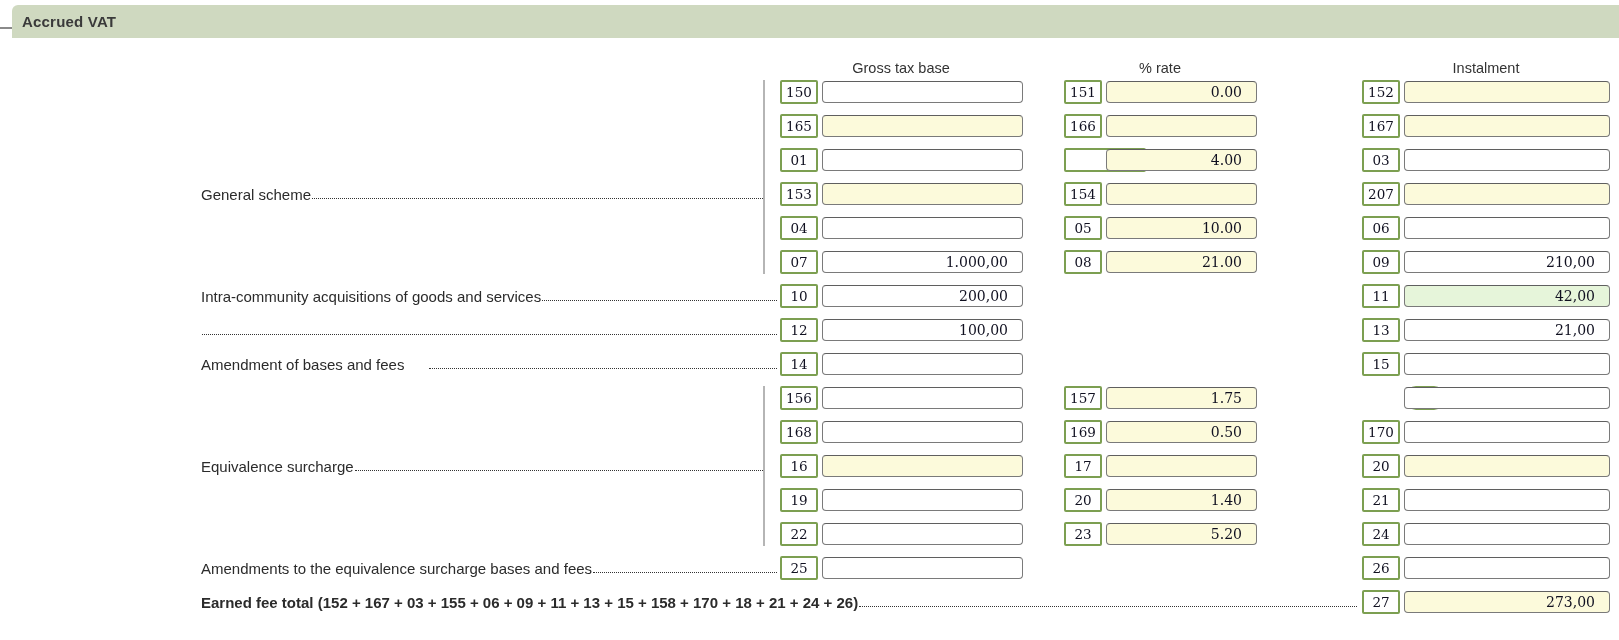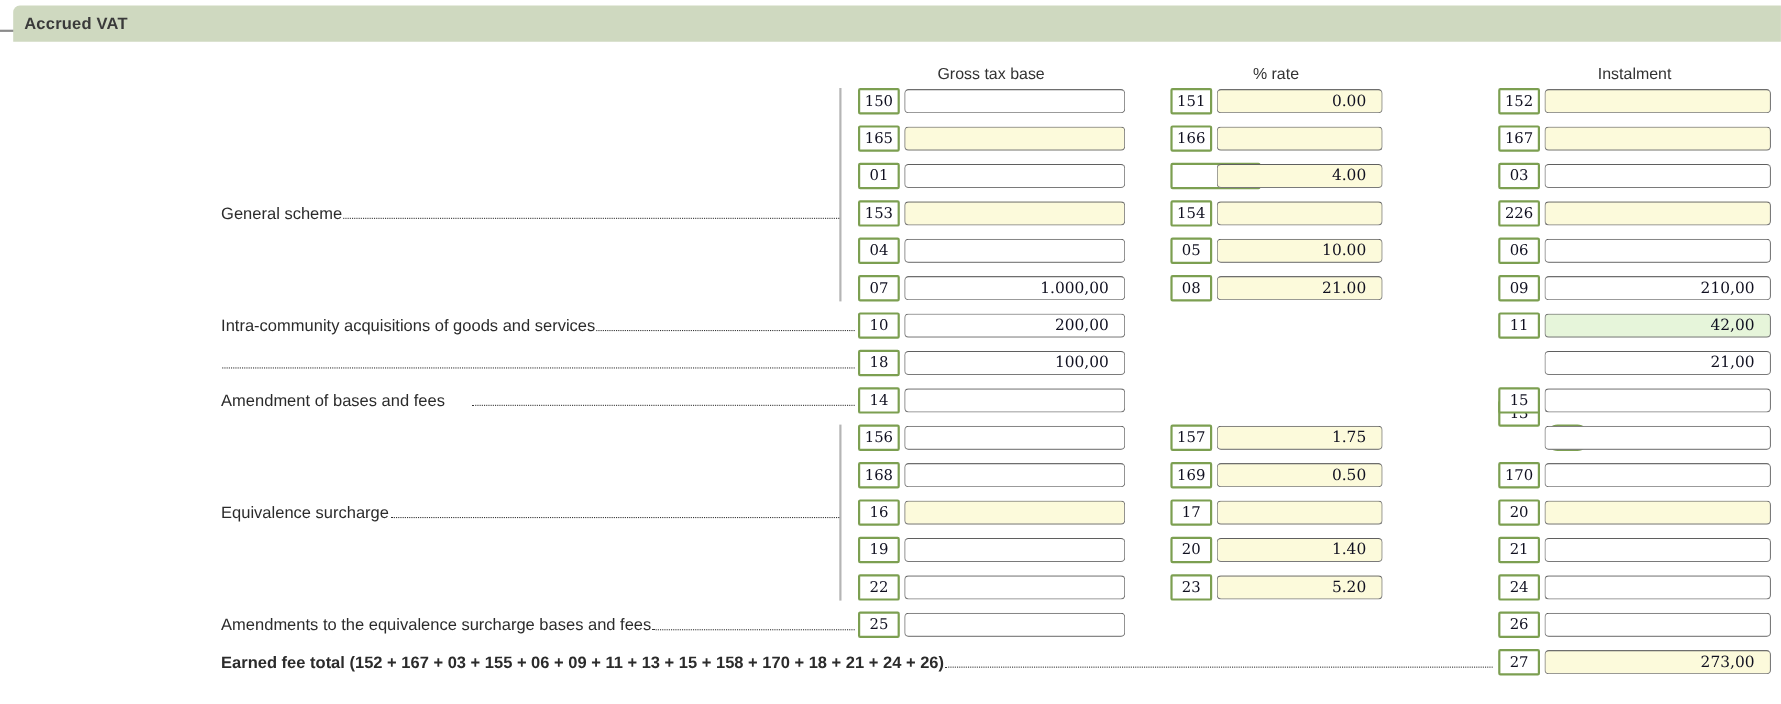--- a/index.html
+++ b/index.html
@@ -117,41 +117,41 @@
     <div class="numbox" style="left: 780px; top: 148px;">01</div>
     <div class="inputbox" style="left: 822px; top: 149px; width: 201px;"></div>
     <div class="numbox" style="left: 1064px; top: 148px; padding-left: 44px;">02</div>
     <div class="inputbox bg-y" style="left: 1106px; top: 149px; width: 151px;">4.00</div>
     <div class="numbox" style="left: 1362px; top: 148px;">03</div>
     <div class="inputbox" style="left: 1404px; top: 149px; width: 206px;"></div>
     <div class="numbox" style="left: 780px; top: 182px;">153</div>
     <div class="inputbox bg-y" style="left: 822px; top: 183px; width: 201px;"></div>
     <div class="numbox" style="left: 1064px; top: 182px;">154</div>
     <div class="inputbox bg-y" style="left: 1106px; top: 183px; width: 151px;"></div>
-    <div class="numbox" style="left: 1362px; top: 182px;">226</div>
+    <div class="numbox" style="left: 1362px; top: 182px;">207</div>
     <div class="inputbox bg-y" style="left: 1404px; top: 183px; width: 206px;"></div>
     <div class="numbox" style="left: 780px; top: 216px;">04</div>
     <div class="inputbox" style="left: 822px; top: 217px; width: 201px;"></div>
     <div class="numbox" style="left: 1064px; top: 216px;">05</div>
     <div class="inputbox bg-y" style="left: 1106px; top: 217px; width: 151px;">10.00</div>
     <div class="numbox" style="left: 1362px; top: 216px;">06</div>
     <div class="inputbox" style="left: 1404px; top: 217px; width: 206px;"></div>
     <div class="numbox" style="left: 780px; top: 250px;">07</div>
     <div class="inputbox" style="left: 822px; top: 251px; width: 201px;">1.000,00</div>
     <div class="numbox" style="left: 1064px; top: 250px;">08</div>
     <div class="inputbox bg-y" style="left: 1106px; top: 251px; width: 151px;">21.00</div>
     <div class="numbox" style="left: 1362px; top: 250px;">09</div>
     <div class="inputbox" style="left: 1404px; top: 251px; width: 206px;">210,00</div>
     <div class="numbox" style="left: 780px; top: 284px;">10</div>
     <div class="inputbox" style="left: 822px; top: 285px; width: 201px;">200,00</div>
     <div class="numbox" style="left: 1362px; top: 284px;">11</div>
     <div class="inputbox bg-g" style="left: 1404px; top: 285px; width: 206px;">42,00</div>
-    <div class="numbox" style="left: 780px; top: 318px;">18</div>
+    <div class="numbox" style="left: 780px; top: 318px;">12</div>
     <div class="inputbox" style="left: 822px; top: 319px; width: 201px;">100,00</div>
-    <div class="numbox" style="left: 1362px; top: 318px; margin-top: 46px;">13</div>
+    <div class="numbox" style="left: 1362px; top: 318px;">13</div>
     <div class="inputbox" style="left: 1404px; top: 319px; width: 206px;">21,00</div>
     <div class="numbox" style="left: 780px; top: 352px;">14</div>
     <div class="inputbox" style="left: 822px; top: 353px; width: 201px;"></div>
     <div class="numbox" style="left: 1362px; top: 352px;">15</div>
     <div class="inputbox" style="left: 1404px; top: 353px; width: 206px;"></div>
     <div class="numbox" style="left: 780px; top: 386px;">156</div>
     <div class="inputbox" style="left: 822px; top: 387px; width: 201px;"></div>
     <div class="numbox" style="left: 1064px; top: 386px;">157</div>
     <div class="inputbox bg-y" style="left: 1106px; top: 387px; width: 151px;">1.75</div>
     <div class="numbox" style="left: 1406px; top: 386px; border-radius: 10px;">158</div>

